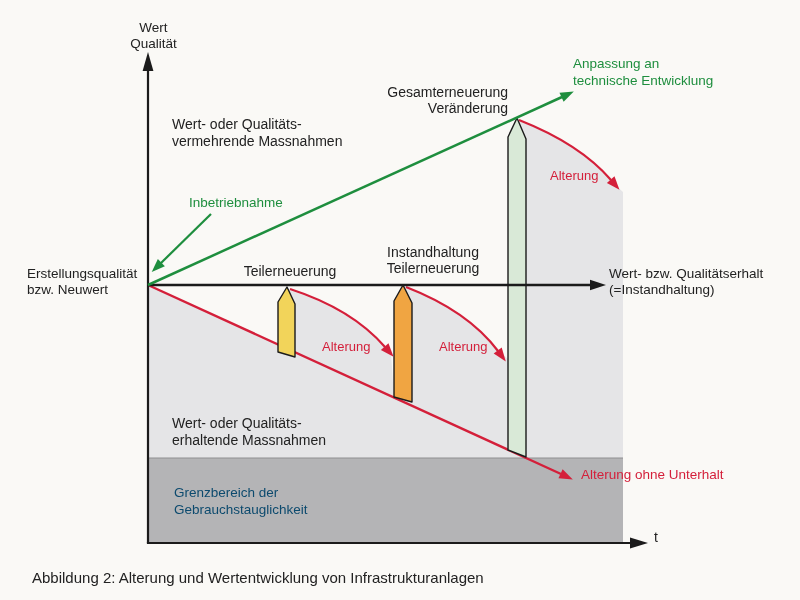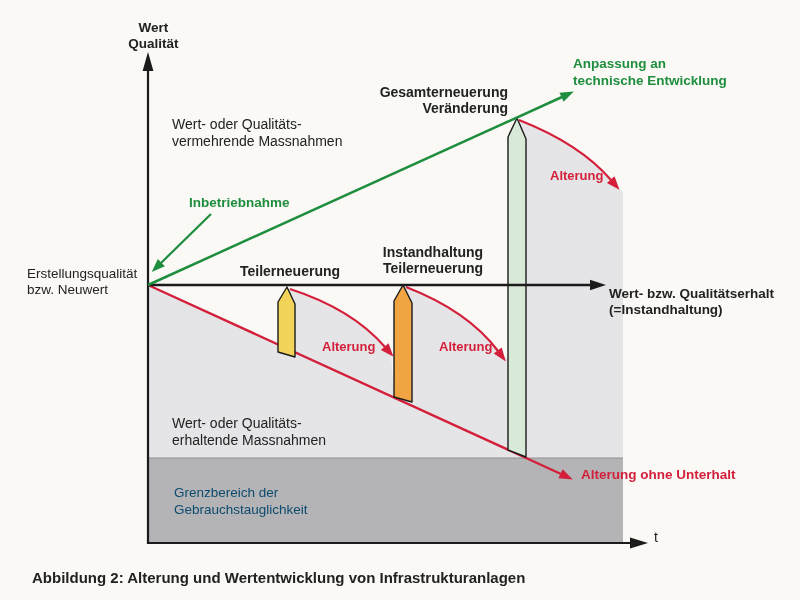--- a/index.html
+++ b/index.html
@@ -17,21 +17,21 @@
   html,body{margin:0;padding:0;}
   .page{
     position:relative;width:800px;height:600px;overflow:hidden;
     background:var(--c-background);
     font-family:"Liberation Sans",sans-serif;
     color:var(--c-text_black);
   }
   .page svg{position:absolute;left:0;top:0;}
   .label{position:absolute;line-height:16px;font-size:13.5px;white-space:nowrap;}
   .label span{display:block;}
-  .bold{font-weight:700;}
+  .bold{font-weight:400;}
   .green{color:var(--c-green);}
   .red{color:var(--c-red);}
   .center{text-align:center;}
   .right{text-align:right;}
 
   .area-light{fill:var(--c-area_light_gray);}
   .area-dark{fill:var(--c-area_dark_gray);}
   .bar{stroke:var(--c-line_black);stroke-width:1.4;stroke-linejoin:round;}
   .bar-yellow{fill:var(--c-bar_yellow);}
   .bar-orange{fill:var(--c-bar_orange);}
@@ -79,21 +79,21 @@
     <polygon class="arrow-black" points="606,285 590,279.7 590,290.3"></polygon>
     <line class="ln-black" style="stroke-width:2.2" x1="148" y1="543" x2="148" y2="70"></line>
     <polygon class="arrow-black" points="148,52 142.6,71 153.4,71"></polygon>
     <line class="ln-black" style="stroke-width:2.2" x1="146.9" y1="543" x2="633" y2="543"></line>
     <polygon class="arrow-black" points="648,543 630,537.6 630,548.4"></polygon>
 
     <line class="ln-green" x1="148" y1="285" x2="562" y2="97" marker-end="url(#mGreen)"></line>
     <line class="ln-green" style="stroke-width:2.2" x1="211" y1="214" x2="161" y2="263" marker-end="url(#mGreen)"></line>
   </svg>
 
-  <div class="label center" style="left:106px;top:20px;width:95px;font-weight:bold;">
+  <div class="label center" style="left:106px;top:20px;width:95px;">
     <span>Wert</span>
     <span>Qualität</span>
   </div>
 
   <div class="label" style="left:172px;top:116px;font-size:14px;line-height:17px;">
     <span>Wert- oder Qualitäts-</span>
     <span>vermehrende Massnahmen</span>
   </div>
 
   <div class="label bold right" style="left:345px;top:84px;width:163px;font-size:14px;text-align:right;">
@@ -117,21 +117,21 @@
 
   <div class="label bold center" style="left:229px;top:263px;width:122px;font-size:14px;">
     <span>Teilerneuerung</span>
   </div>
 
   <div class="label bold center" style="left:370px;top:245px;width:126px;font-size:14px;line-height:15.5px;">
     <span>Instandhaltung</span>
     <span>Teilerneuerung</span>
   </div>
 
-  <div class="label bold" style="left:609px;top:266px;margin-top:20px;">
+  <div class="label bold" style="left:609px;top:266px;">
     <span>Wert- bzw. Qualitätserhalt</span>
     <span>(=Instandhaltung)</span>
   </div>
 
   <div class="label bold red" style="left:322px;top:339px;font-size:13px;">
     <span>Alterung</span>
   </div>
   <div class="label bold red" style="left:439px;top:339px;font-size:13px;">
     <span>Alterung</span>
   </div>
@@ -150,17 +150,17 @@
 
   <div class="label" style="left:174px;top:484px;line-height:17px;color:#0c4a6e;">
     <span>Grenzbereich der</span>
     <span>Gebrauchstauglichkeit</span>
   </div>
 
   <div class="label" style="left:654px;top:529px;font-size:14px;">
     <span>t</span>
   </div>
 
-  <div class="label" style="left:32px;top:570px;font-size:15px;font-weight:bold;">
+  <div class="label" style="left:32px;top:570px;font-size:15px;">
     <span>Abbildung 2: Alterung und Wertentwicklung von Infrastrukturanlagen</span>
   </div>
 
 </div>
 
 </body></html>

